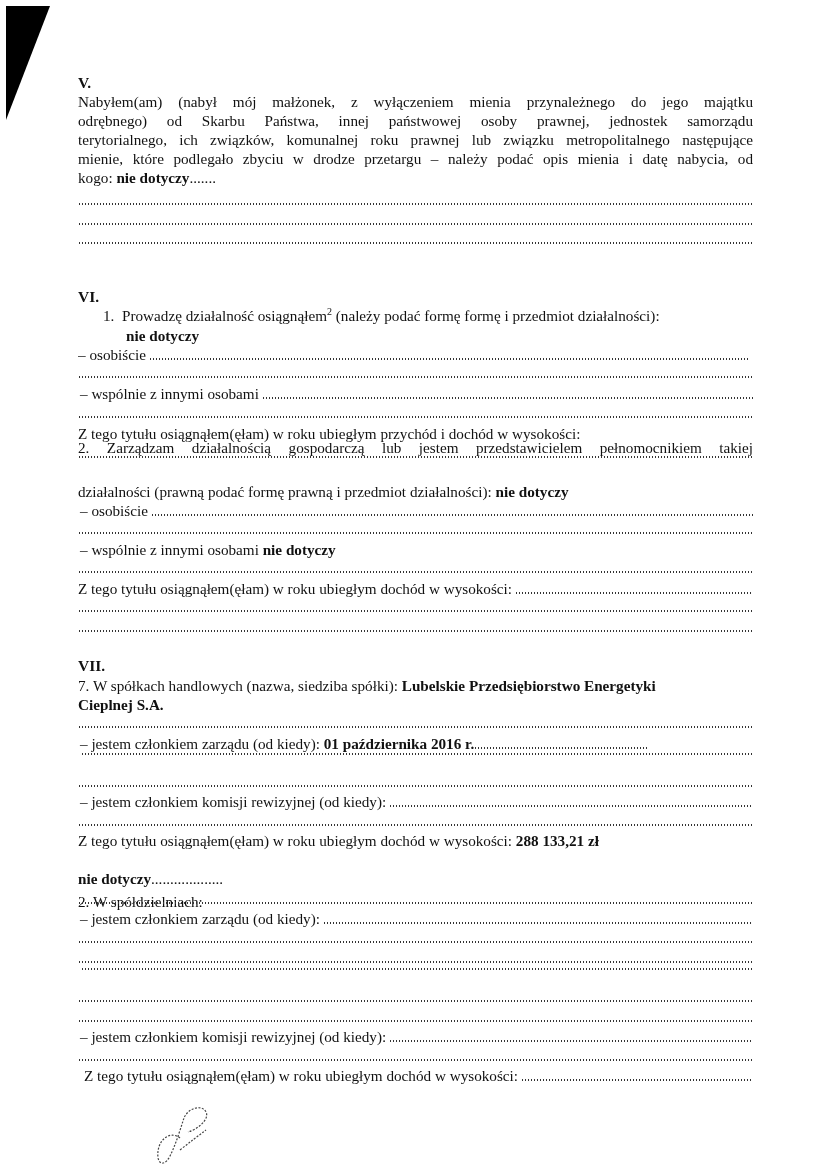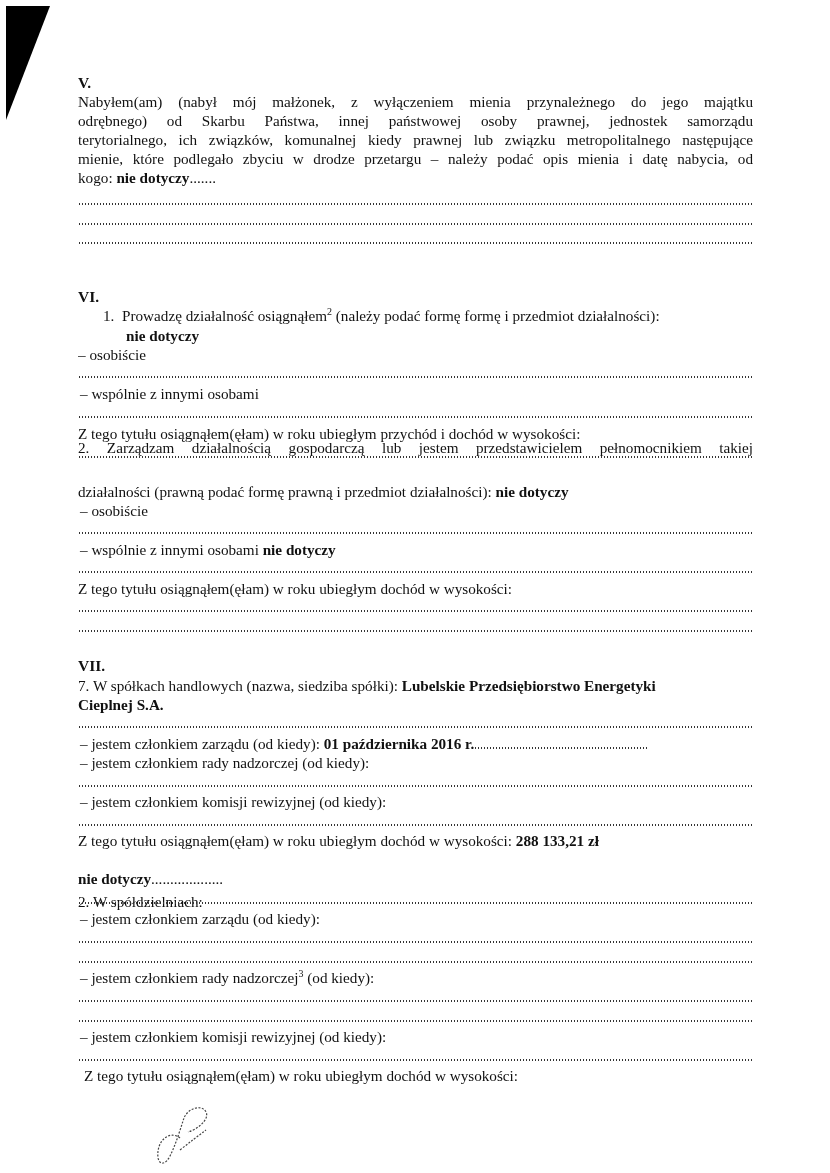--- a/index.html
+++ b/index.html
@@ -12,36 +12,36 @@
   .just { text-align: justify; text-align-last: justify; white-space: normal; }
   .dots { position: absolute; left: 78px; width: 675px; height: 2px;
           background-image: radial-gradient(circle, #333 0.7px, transparent 0.9px);
           background-size: 3px 2px; background-repeat: repeat-x; }
   .fill { display: inline-block; vertical-align: baseline; height: 2px;
           background-image: radial-gradient(circle, #333 0.7px, transparent 0.9px);
           background-size: 3px 2px; background-repeat: repeat-x; }
   b { font-weight: bold; text-align: right; }
   .hd { font-weight: bold; font-size: 15.5px; }
   sup { font-size: 10px; line-height: 0; }
-  .row { display: flex; align-items: baseline; flex-direction: column; }
+  .row { display: flex; align-items: baseline; }
   .row .grow { flex: 1; margin-left: 3px; height: 2px;
           background-image: radial-gradient(circle, #333 0.7px, transparent 0.9px);
           background-size: 3px 2px; background-repeat: repeat-x; align-self: flex-end; margin-bottom: 4px; }
 </style>
 </head>
 <body>
 
 <svg class="wedge" width="60" height="130">
   <polygon points="6,6 50,6 6,120" fill="#000"></polygon>
 </svg>
 
 <div class="line hd" style="top:73px">V.</div>
 <div class="line just" style="top:92px">Nabyłem(am) (nabył mój małżonek, z wyłączeniem mienia przynależnego do jego majątku</div>
 <div class="line just" style="top:111px">odrębnego) od Skarbu Państwa, innej państwowej osoby prawnej, jednostek samorządu</div>
-<div class="line just" style="top:130px">terytorialnego, ich związków, komunalnej kiedy prawnej lub związku metropolitalnego następujące</div>
+<div class="line just" style="top:130px">terytorialnego, ich związków, komunalnej roku prawnej lub związku metropolitalnego następujące</div>
 <div class="line just" style="top:149px">mienie, które podlegało zbyciu w drodze przetargu – należy podać opis mienia i datę nabycia, od</div>
 <div class="line" style="top:168px">
   <span>kogo: </span><b>nie dotyczy</b><span>.......</span>
 </div>
 <div class="dots" style="top:203px"></div>
 <div class="dots" style="top:223px"></div>
 <div class="dots" style="top:242px"></div>
 
 <div class="line hd" style="top:287px">VI.</div>
 <div class="line" style="top:306px; left:103px; width:650px">
@@ -85,21 +85,20 @@
 <div class="line hd" style="top:656px">VII.</div>
 <div class="line" style="top:676px">
   <span>7. W spółkach handlowych (nazwa, siedziba spółki): </span><b>Lubelskie Przedsiębiorstwo Energetyki</b>
 </div>
 <div class="line" style="top:695px"><b>Cieplnej S.A.</b></div>
 <div class="dots" style="top:726px"></div>
 <div class="line" style="top:734px">
   <span style="padding-left:2px">– jestem członkiem zarządu (od kiedy): </span><b>01 października 2016 r.</b><span class="fill" style="width:175px"></span>
 </div>
 <div class="line row" style="top:753px">
-  <span style="padding-left:2px">– jestem członkiem rady nadzorczej (od kiedy):</span>
     <span class="grow"></span>
 </div>
 <div class="dots" style="top:785px"></div>
 <div class="line row" style="top:792px">
   <span style="padding-left:2px">– jestem członkiem komisji rewizyjnej (od kiedy):</span>
     <span class="grow"></span>
 </div>
 <div class="dots" style="top:824px"></div>
 <div class="line" style="top:831px">
   <span>Z tego tytułu osiągnąłem(ęłam) w roku ubiegłym dochód w wysokości: </span><b>288 133,21 zł</b>
@@ -110,21 +109,20 @@
   <b>nie dotyczy</b><span>...................</span>
 </div>
 <div class="dots" style="top:902px"></div>
 <div class="line row" style="top:909px">
   <span style="padding-left:2px">– jestem członkiem zarządu (od kiedy):</span>
     <span class="grow"></span>
 </div>
 <div class="dots" style="top:941px"></div>
 <div class="dots" style="top:961px"></div>
 <div class="line row" style="top:968px">
-  <span style="padding-left:2px"><span>– jestem członkiem rady nadzorczej</span><sup>3</sup><span> (od kiedy):</span></span>
     <span class="grow"></span>
 </div>
 <div class="dots" style="top:1000px"></div>
 <div class="dots" style="top:1020px"></div>
 <div class="line row" style="top:1027px">
   <span style="padding-left:2px">– jestem członkiem komisji rewizyjnej (od kiedy):</span>
     <span class="grow"></span>
 </div>
 <div class="dots" style="top:1059px"></div>
 <div class="line row" style="top:1066px">

